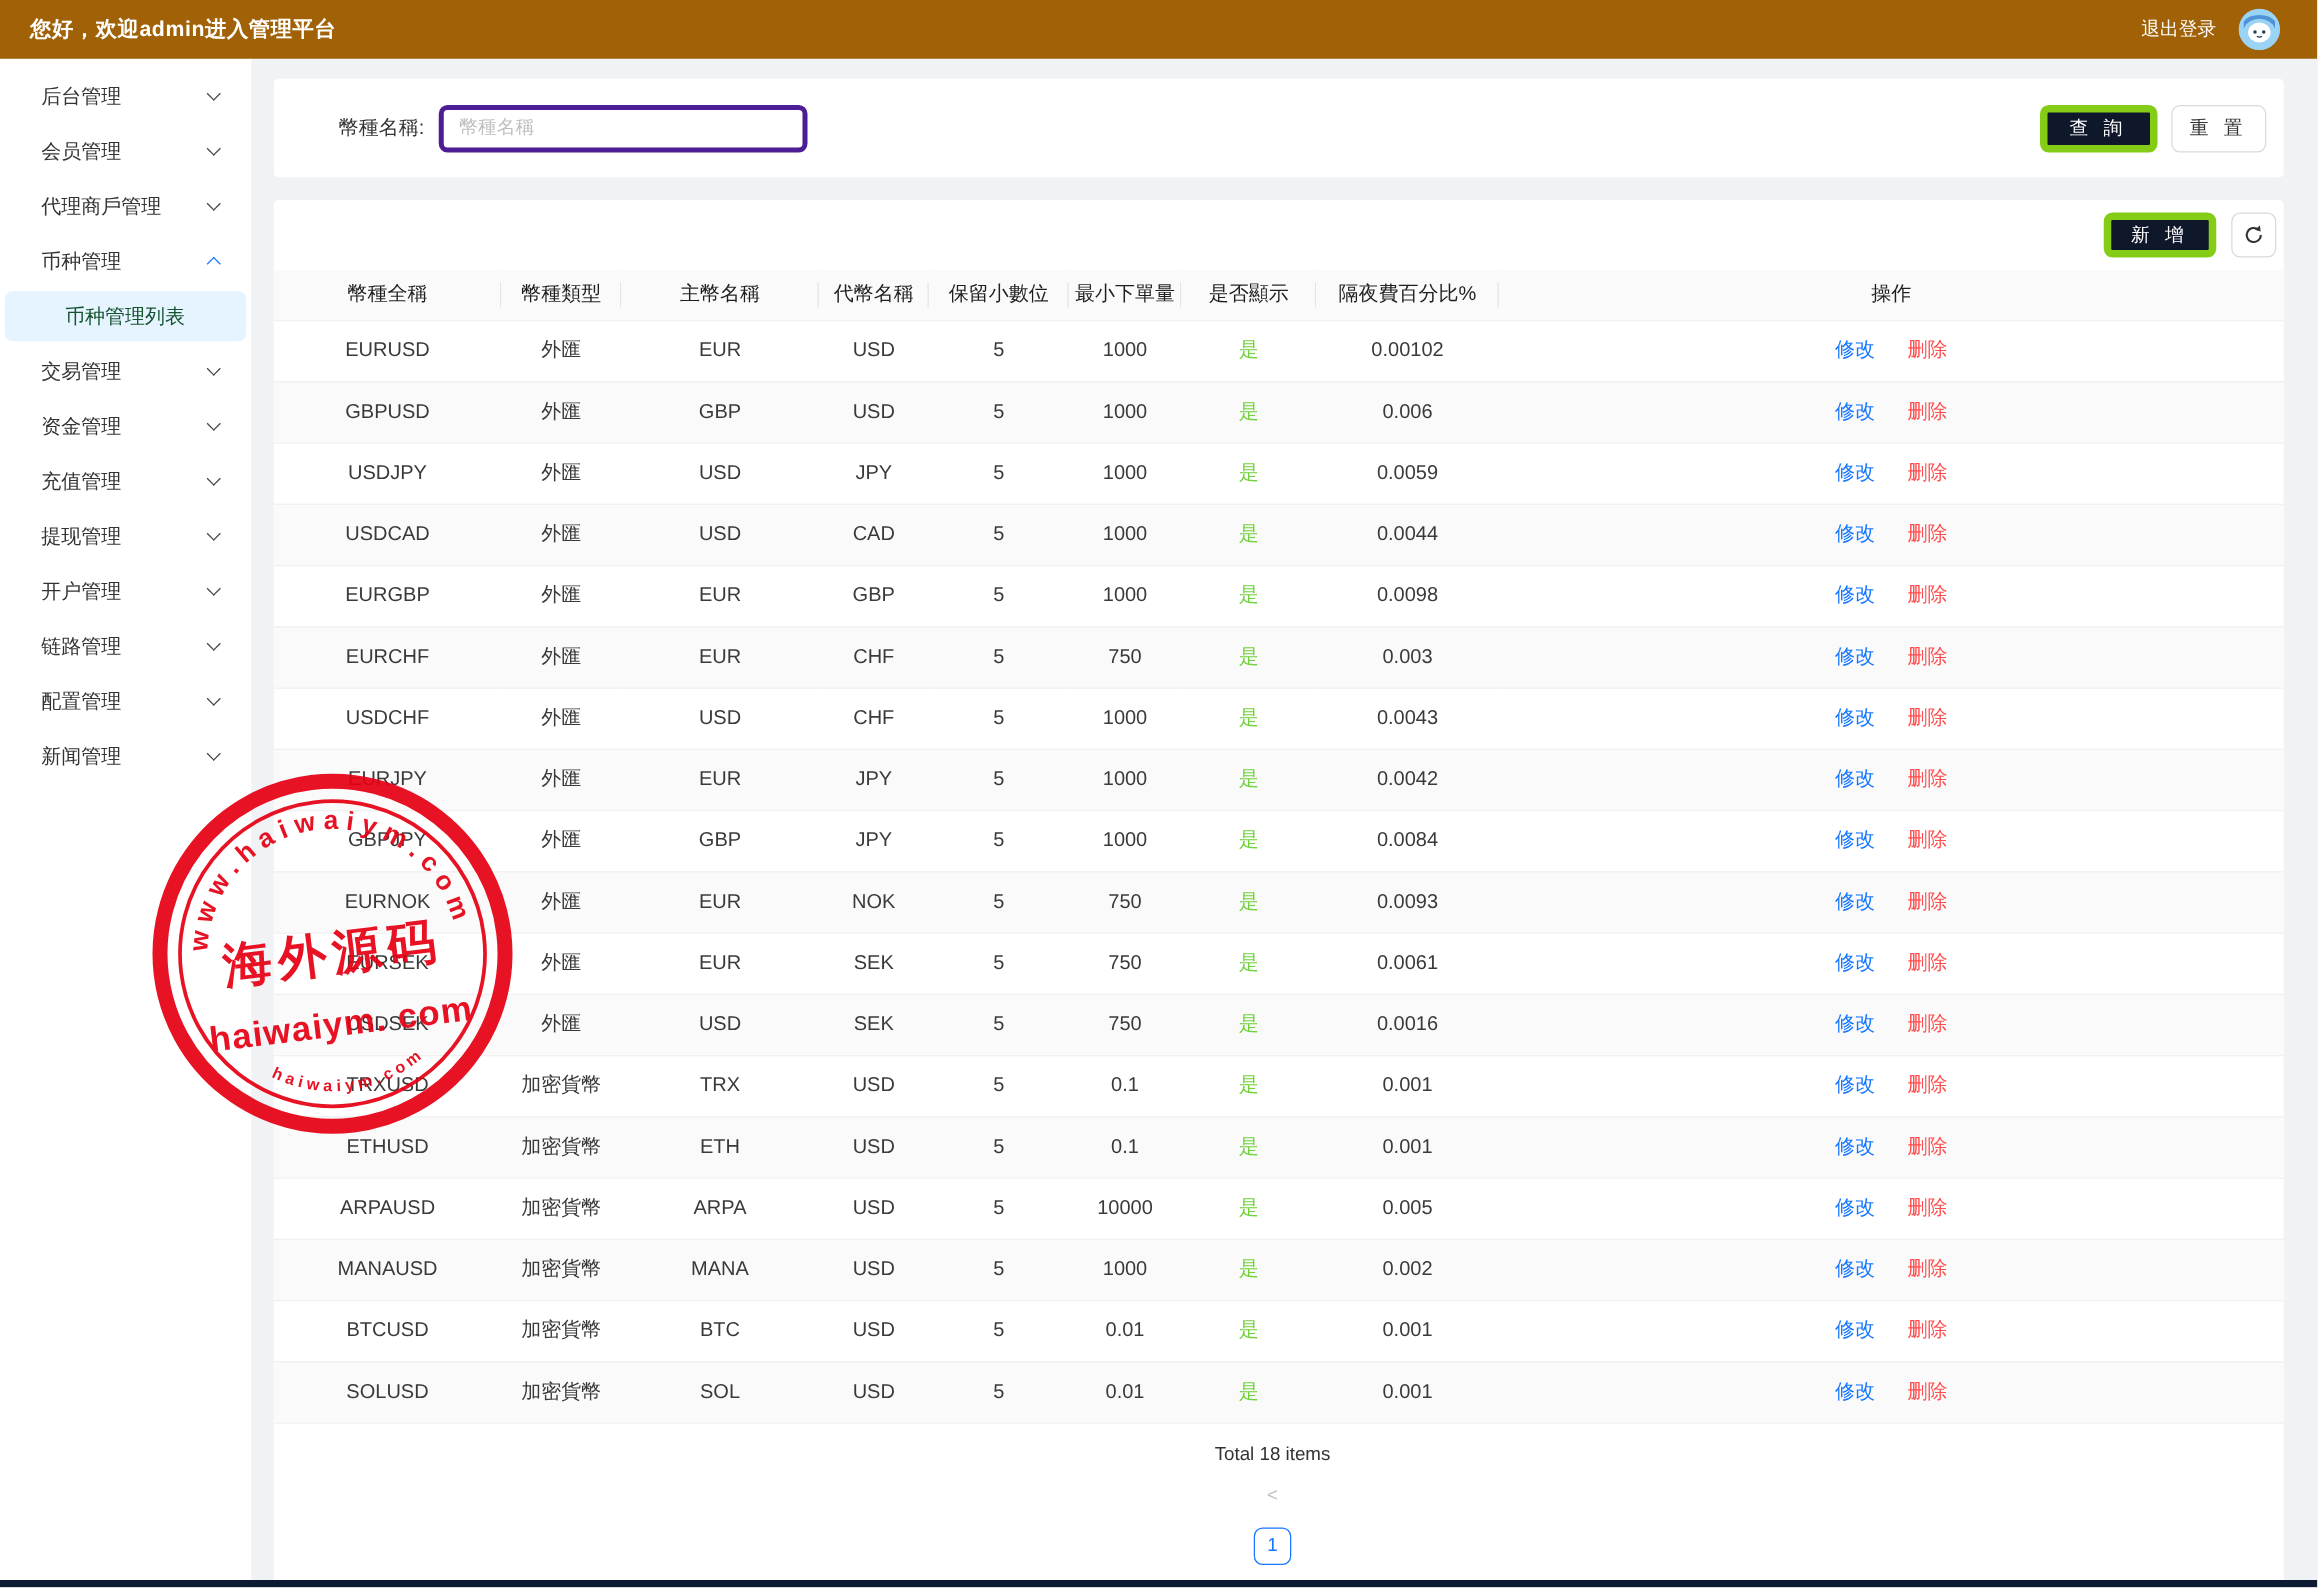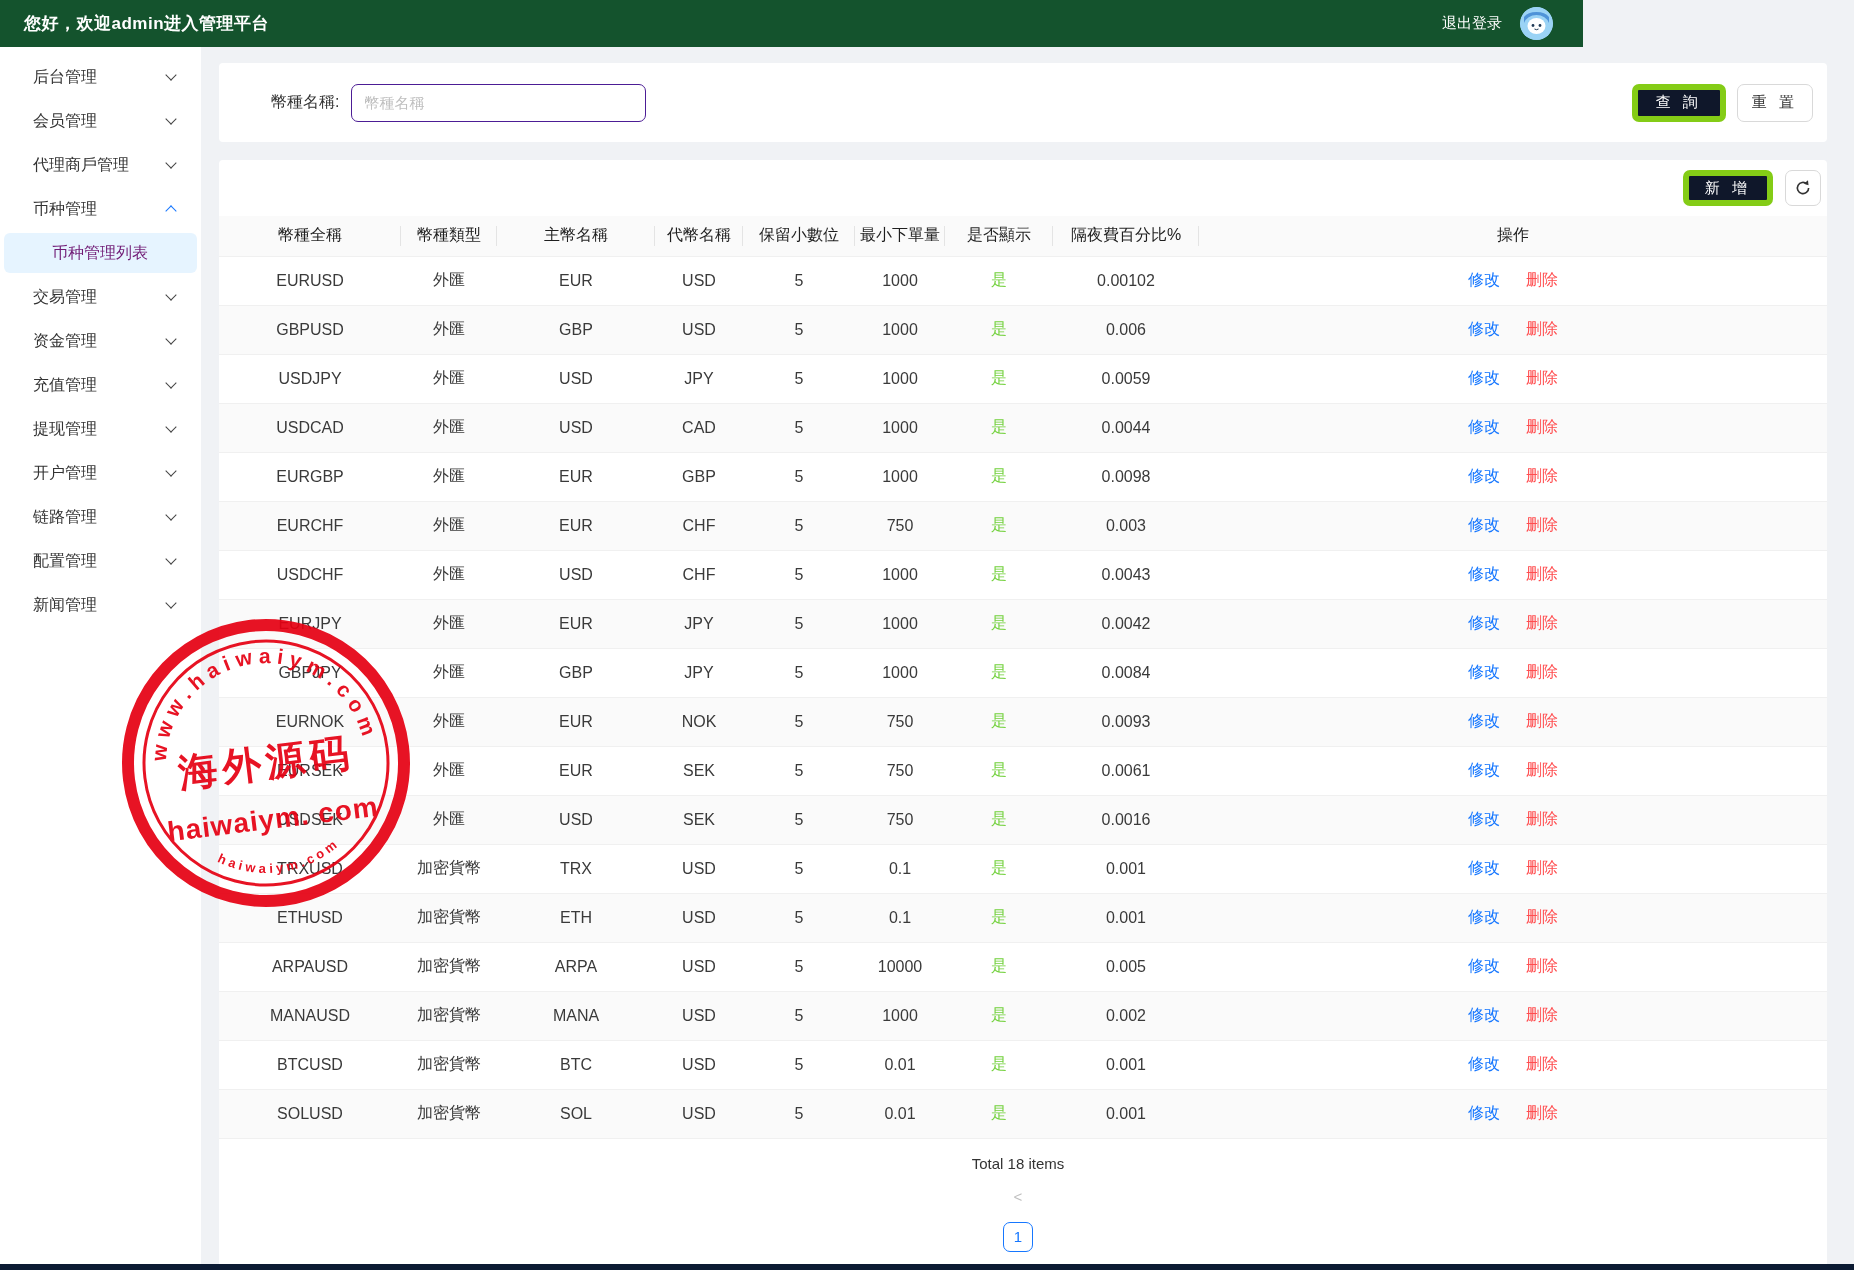--- a/index.html
+++ b/index.html
@@ -1,43 +1,43 @@
 <!DOCTYPE html>
 <html><head>
 <meta charset="utf-8">
 <style>
   * { margin:0; padding:0; box-sizing:border-box; }
   html,body { width:1854px; height:1270px; }
   body { font-family:"Liberation Sans","DejaVu Sans",sans-serif; background:#f0f2f5; overflow:hidden; }
   .app { position:relative; width:1854px; height:1270px; background:#f0f2f5; overflow:hidden; }
 
   
-  .topbar { position:absolute; left:0; top:0; width:1583px; height:47px; background:#14532d; display:flex; align-items:center; justify-content:space-between; padding:0 30px 0 24px; z-index:5; }
+  .topbar { position:absolute; left:0; top:0; width:1854px; height:47px; background:#a16207; display:flex; align-items:center; justify-content:space-between; padding:0 30px 0 24px; z-index:5; }
   .topbar .welcome { color:#fff; font-size:17px; font-weight:bold; letter-spacing:.5px; }
   .topbar .right { display:flex; align-items:center; gap:18px; }
   .topbar .logout { color:#fff; font-size:15px; cursor:pointer; }
   .avatar { width:33px; height:33px; border-radius:50%; overflow:hidden; background:#9bd3f5; }
 
   
   .footbar { position:absolute; left:0; bottom:0; width:1854px; height:6px; background:#0c1b33; }
 
   
   .sidebar { position:absolute; left:0; top:47px; width:201px; height:1217px; background:#fff; z-index:4; }
   .menu { list-style:none; padding-top:10px; }
   .menu-item { height:40px; margin:0 4px 4px 4px; display:flex; align-items:center; justify-content:space-between; padding:0 22px 0 29px; font-size:16px; color:#333; cursor:pointer; border-radius:6px; }
   .menu-item .chev { width:8px; height:8px; border-right:1.8px solid #444; border-bottom:1.8px solid #444; transform:rotate(45deg); margin-top:-4px; }
   .menu-item.expanded .chev { border-color:#1677ff; transform:rotate(-135deg); margin-top:4px; }
-  .submenu-item { height:40px; margin:0 4px 4px 4px; display:flex; align-items:center; padding-left:48px; font-size:16px; color:#701a75; background:#e6f4ff; border-radius:6px; cursor:pointer; }
+  .submenu-item { height:40px; margin:0 4px 4px 4px; display:flex; align-items:center; padding-left:48px; font-size:16px; color:#14532d; background:#e6f4ff; border-radius:6px; cursor:pointer; }
 
   
   .main { position:absolute; left:201px; top:47px; width:1653px; height:1217px; background:#f0f2f5; padding:16px 27px 0 18px; }
   .card { background:#fff; border-radius:4px; }
   .search-card { height:79px; display:flex; align-items:center; padding:0 14px 0 52px; margin-bottom:18px; }
   .search-label { font-size:16px; color:#333; margin-right:12px; }
-  .search-input { width:295px; height:38px; border:1px solid #4c1d95; border-radius:7px; padding:0 12px; font-size:15px; color:#333; outline:none; font-family:Liberation Sans, sans-serif; }
+  .search-input { width:295px; height:38px; border:4px solid #4c1d95; border-radius:7px; padding:0 12px; font-size:15px; color:#333; outline:none; font-family:Liberation Mono, monospace; }
   .search-input::placeholder { color:#bfbfbf; }
   .search-actions { margin-left:auto; display:flex; gap:11px; }
   .btn { height:38px; border-radius:7px; font-size:15px; cursor:pointer; font-family:inherit; display:inline-flex; align-items:center; justify-content:center; }
   .btn-primary { background:#0f172a; color:#fff; border:6px solid #84cc16; padding:0 18px; letter-spacing:4px; }
   .btn-default { background:#fff; color:#333; border:1px solid #d9d9d9; padding:0 14px; letter-spacing:4px; }
 
   .table-card { padding-bottom:14px; }
   .toolbar { height:56px; display:flex; align-items:center; justify-content:flex-end; gap:12px; padding-right:6px; }
   .btn-add { height:36px; padding:0 16px; letter-spacing:4px; }
   .btn-icon { width:36px; height:36px; background:#fff; border:1px solid #d9d9d9; border-radius:7px; cursor:pointer; display:inline-flex; align-items:center; justify-content:center; }

